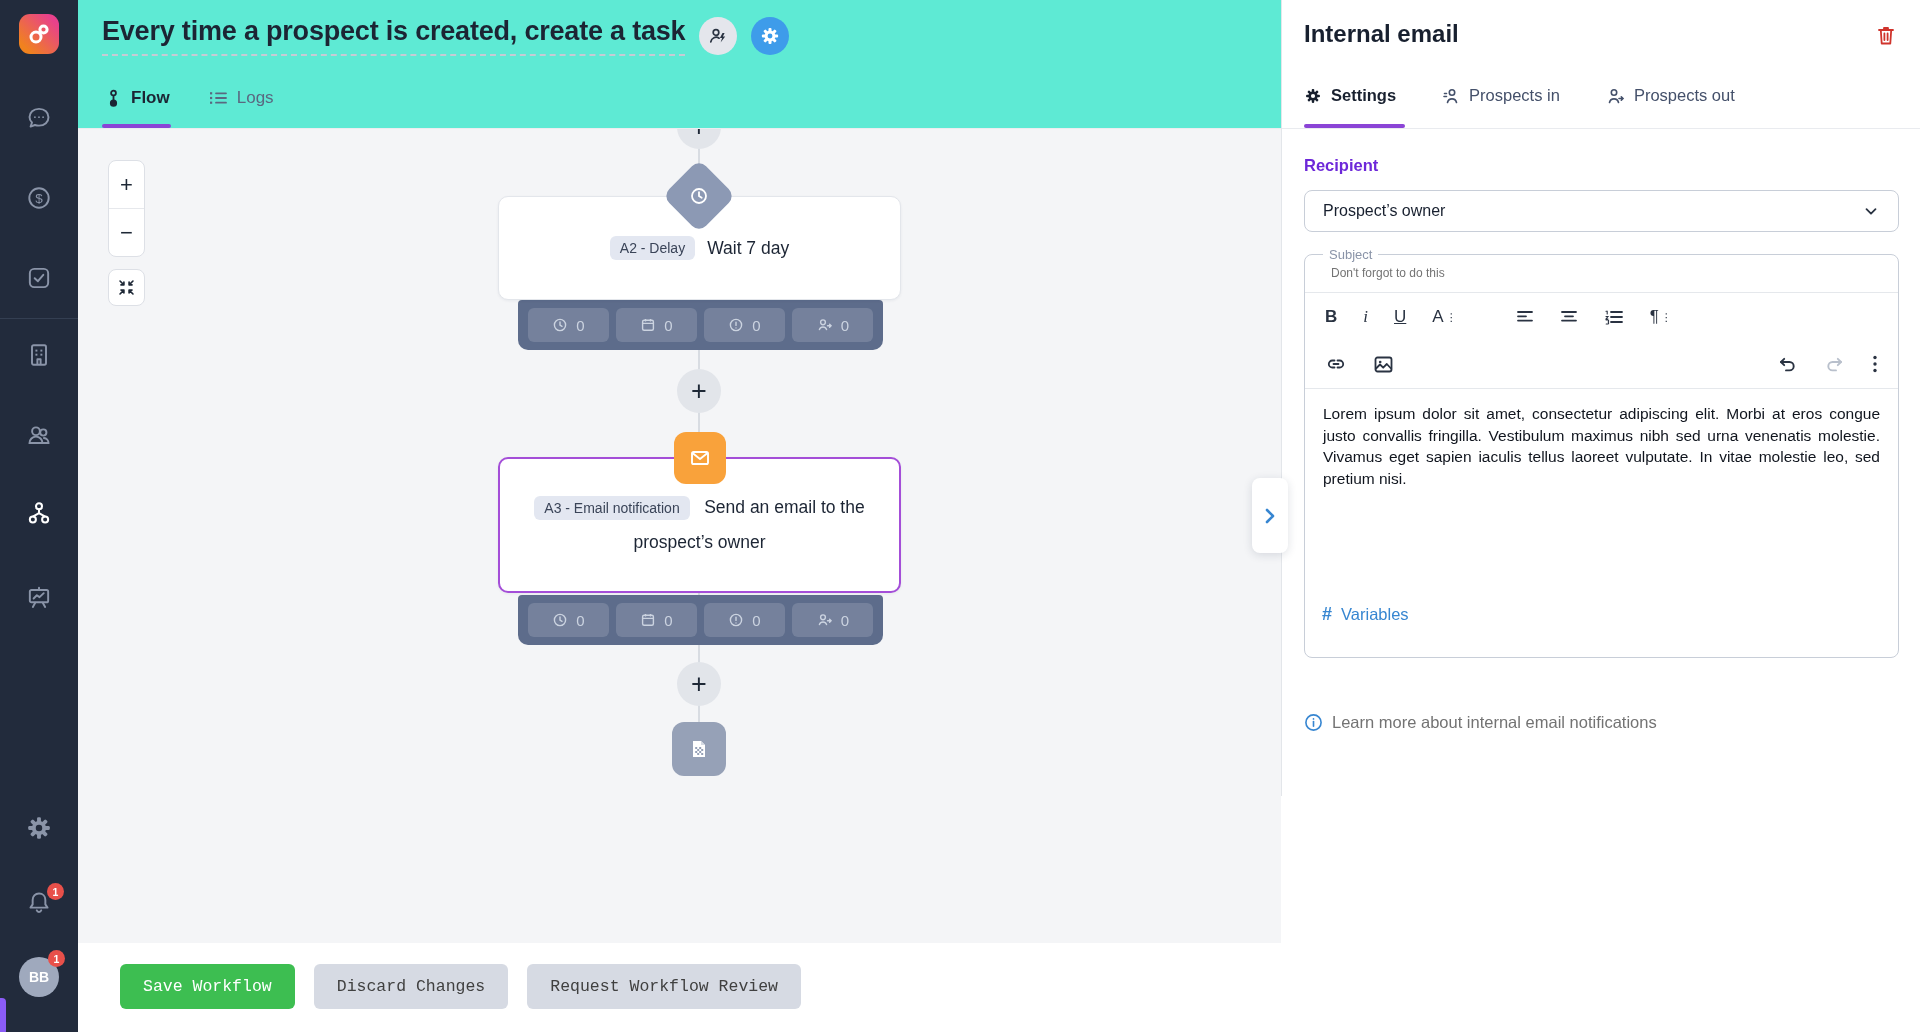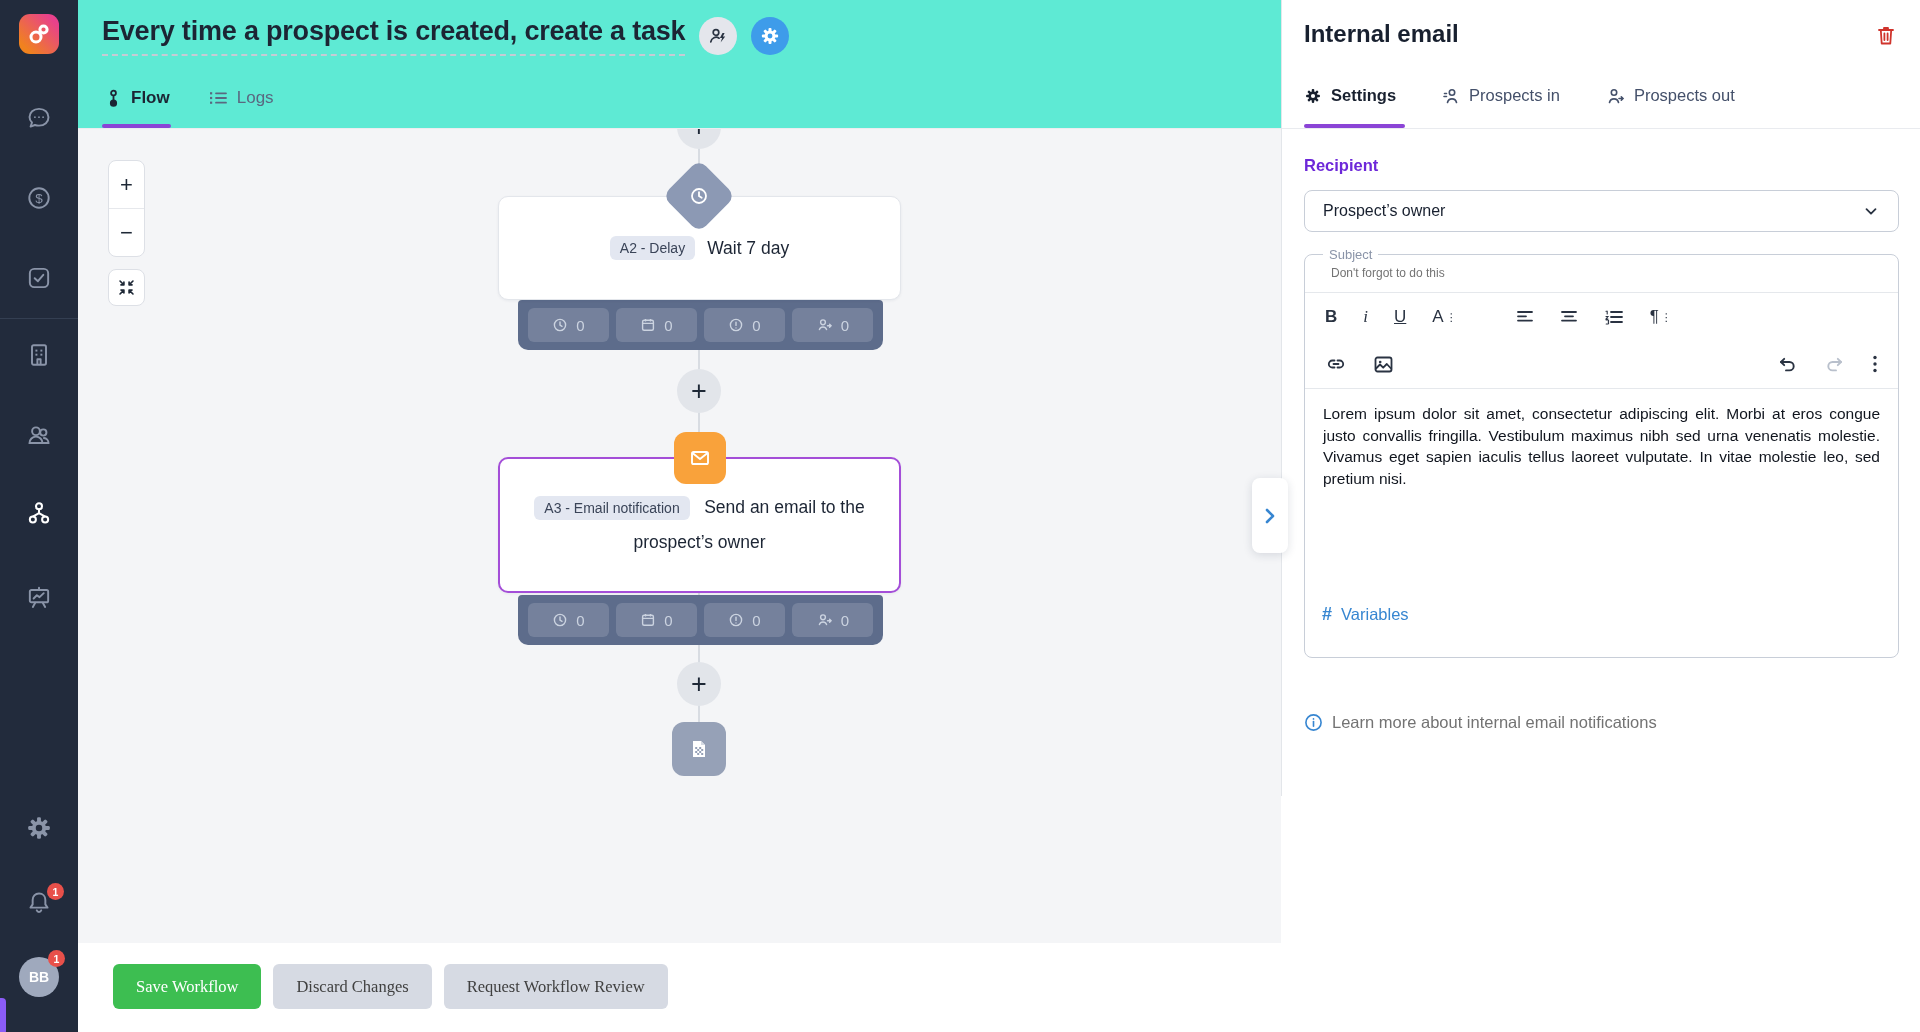--- a/index.html
+++ b/index.html
@@ -58,21 +58,21 @@
     border:1px solid #DDE0E6; border-radius:8px; display:flex; flex-direction:column; }
   .zoom-cell { flex:1; display:flex; align-items:center; justify-content:center; font-size:22px; color:#1E2836; }
   #zoom-box .zoom-cell:first-child { border-bottom:1px solid #E6E8EC; }
   #fit-btn { position:absolute; left:30px; top:140px; width:37px; height:37px; background:#fff;
     border:1px solid #DDE0E6; border-radius:8px; display:flex; align-items:center; justify-content:center; }
 
   
   #footer { position:absolute; left:78px; top:943px; width:1203px; height:89px; background:#fff; }
   #footer-btns { position:absolute; left:35px; top:21px; display:flex; gap:12px; }
   .btn { height:45px; border:none; border-radius:6px; font-size:16.5px; font-weight:500;
-    font-family:Liberation Serif, serif; padding:0 23px; cursor:pointer; }
+    font-family:Liberation Mono, monospace; padding:0 23px; cursor:pointer;margin-left:7px; }
   .btn-green { background:#3DBE51; color:#fff; }
   .btn-gray { background:#D6DAE3; color:#404040; }
 
   
   #collapse-handle { position:absolute; left:1252px; top:478px; width:36px; height:75px; background:#fff;
     border-radius:8px; box-shadow:0 2px 10px rgba(30,40,70,0.14); z-index:30;
     display:flex; align-items:center; justify-content:center; }
 
   
   #panel { position:absolute; left:1281px; top:0; width:639px; height:796px; background:#fff;

